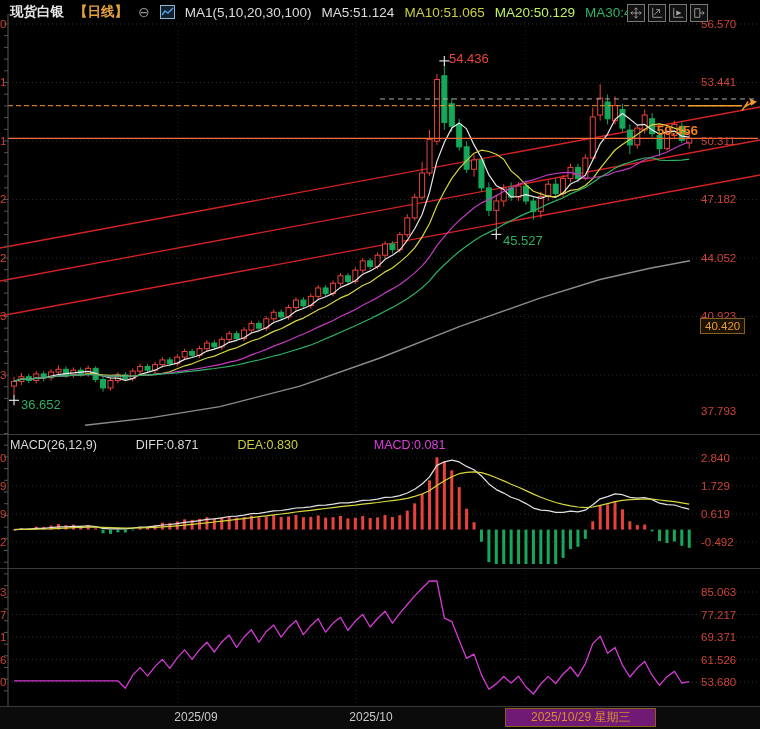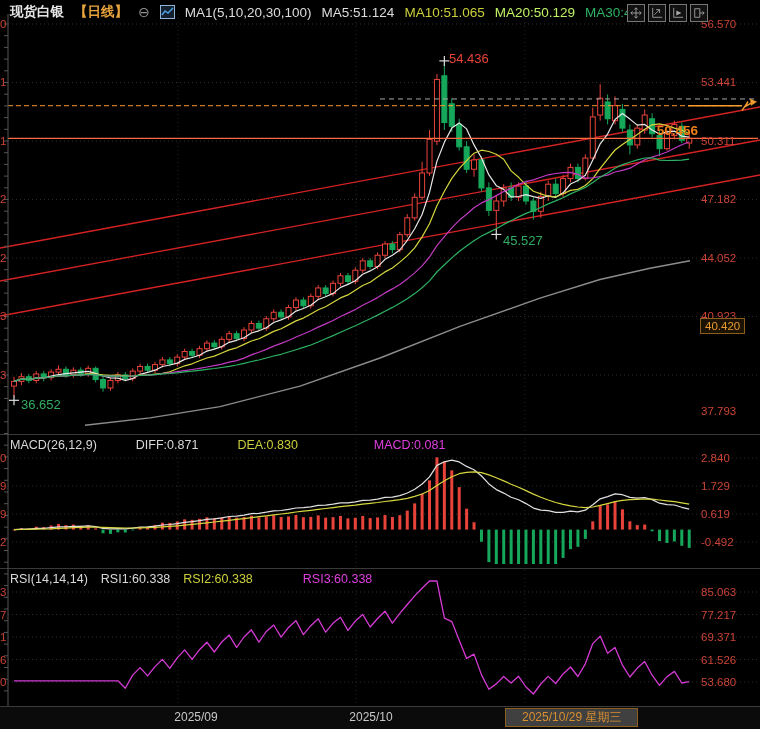--- a/index.html
+++ b/index.html
@@ -29,21 +29,21 @@
   .anno{position:absolute;font-size:13px;white-space:nowrap;}
   .anno-red{color:#e8453a;}
   .anno-green{color:#2fae63;}
   .cur-price{position:absolute;left:644px;top:123px;width:54px;text-align:right;
              color:#f08018;font-size:13.5px;font-weight:bold;}
   .alert-box{position:absolute;left:700px;top:318px;border:1px solid #8a5f1d;background:#1c1202;
              color:#e89b30;font-size:11.5px;padding:0 4px;line-height:14px;}
   .axis-strip{position:absolute;left:0;top:707px;width:760px;height:22px;background:#0b0b0b;}
   .month-lbl{position:absolute;top:3px;color:#c8c8c8;font-size:12px;transform:translateX(-50%);}
   .datebox{position:absolute;top:708px;left:505px;border:1px solid #8a5f1d;color:#d98f2e;
-           background:#404040;font-size:12px;padding:1px 16px;line-height:15px;}
+           background:#701a75;font-size:12px;padding:1px 25px;line-height:15px;}
   .watermark{position:absolute;left:627px;top:672px;font-size:30px;font-weight:bold;
              color:#ececec;letter-spacing:1px;}
 </style>
 </head>
 <body>
 
 <div class="root">
 
   <svg id="chart-svg" width="760" height="729">
       <line x1="8" y1="24" x2="758" y2="24" stroke="#2e2e2e" stroke-width="1" stroke-dasharray="1,3"></line>
@@ -507,26 +507,20 @@
     </span>
   </div>
 
   <div class="hdr hdr-macd">
     <span class="h-white">MACD(26,12,9)</span>
     <span class="h-white">DIFF:0.871</span>
     <span class="h-yellow">DEA:0.830</span>
     <span class="h-magenta">MACD:0.081</span>
   </div>
 
-  <div class="hdr hdr-rsi">
-    <span class="h-white">RSI(14,14,14)</span>
-    <span class="h-white">RSI1:60.338</span>
-    <span class="h-yellow">RSI2:60.338</span>
-    <span class="h-magenta">RSI3:60.338</span>
-  </div>
 
   <div class="anno anno-red" style="left:449px;top:51px;">54.436</div>
   <div class="anno anno-green" style="left:503px;top:233px;">45.527</div>
   <div class="anno anno-green" style="left:21px;top:397px;">36.652</div>
   <div class="cur-price">50.456</div>
   <div class="alert-box" style="top: 317.892px;">40.420</div>
 
   <div class="axis-strip">
     <div id="month-labels">
         <div class="month-lbl" style="left: 196px;">2025/09</div>

